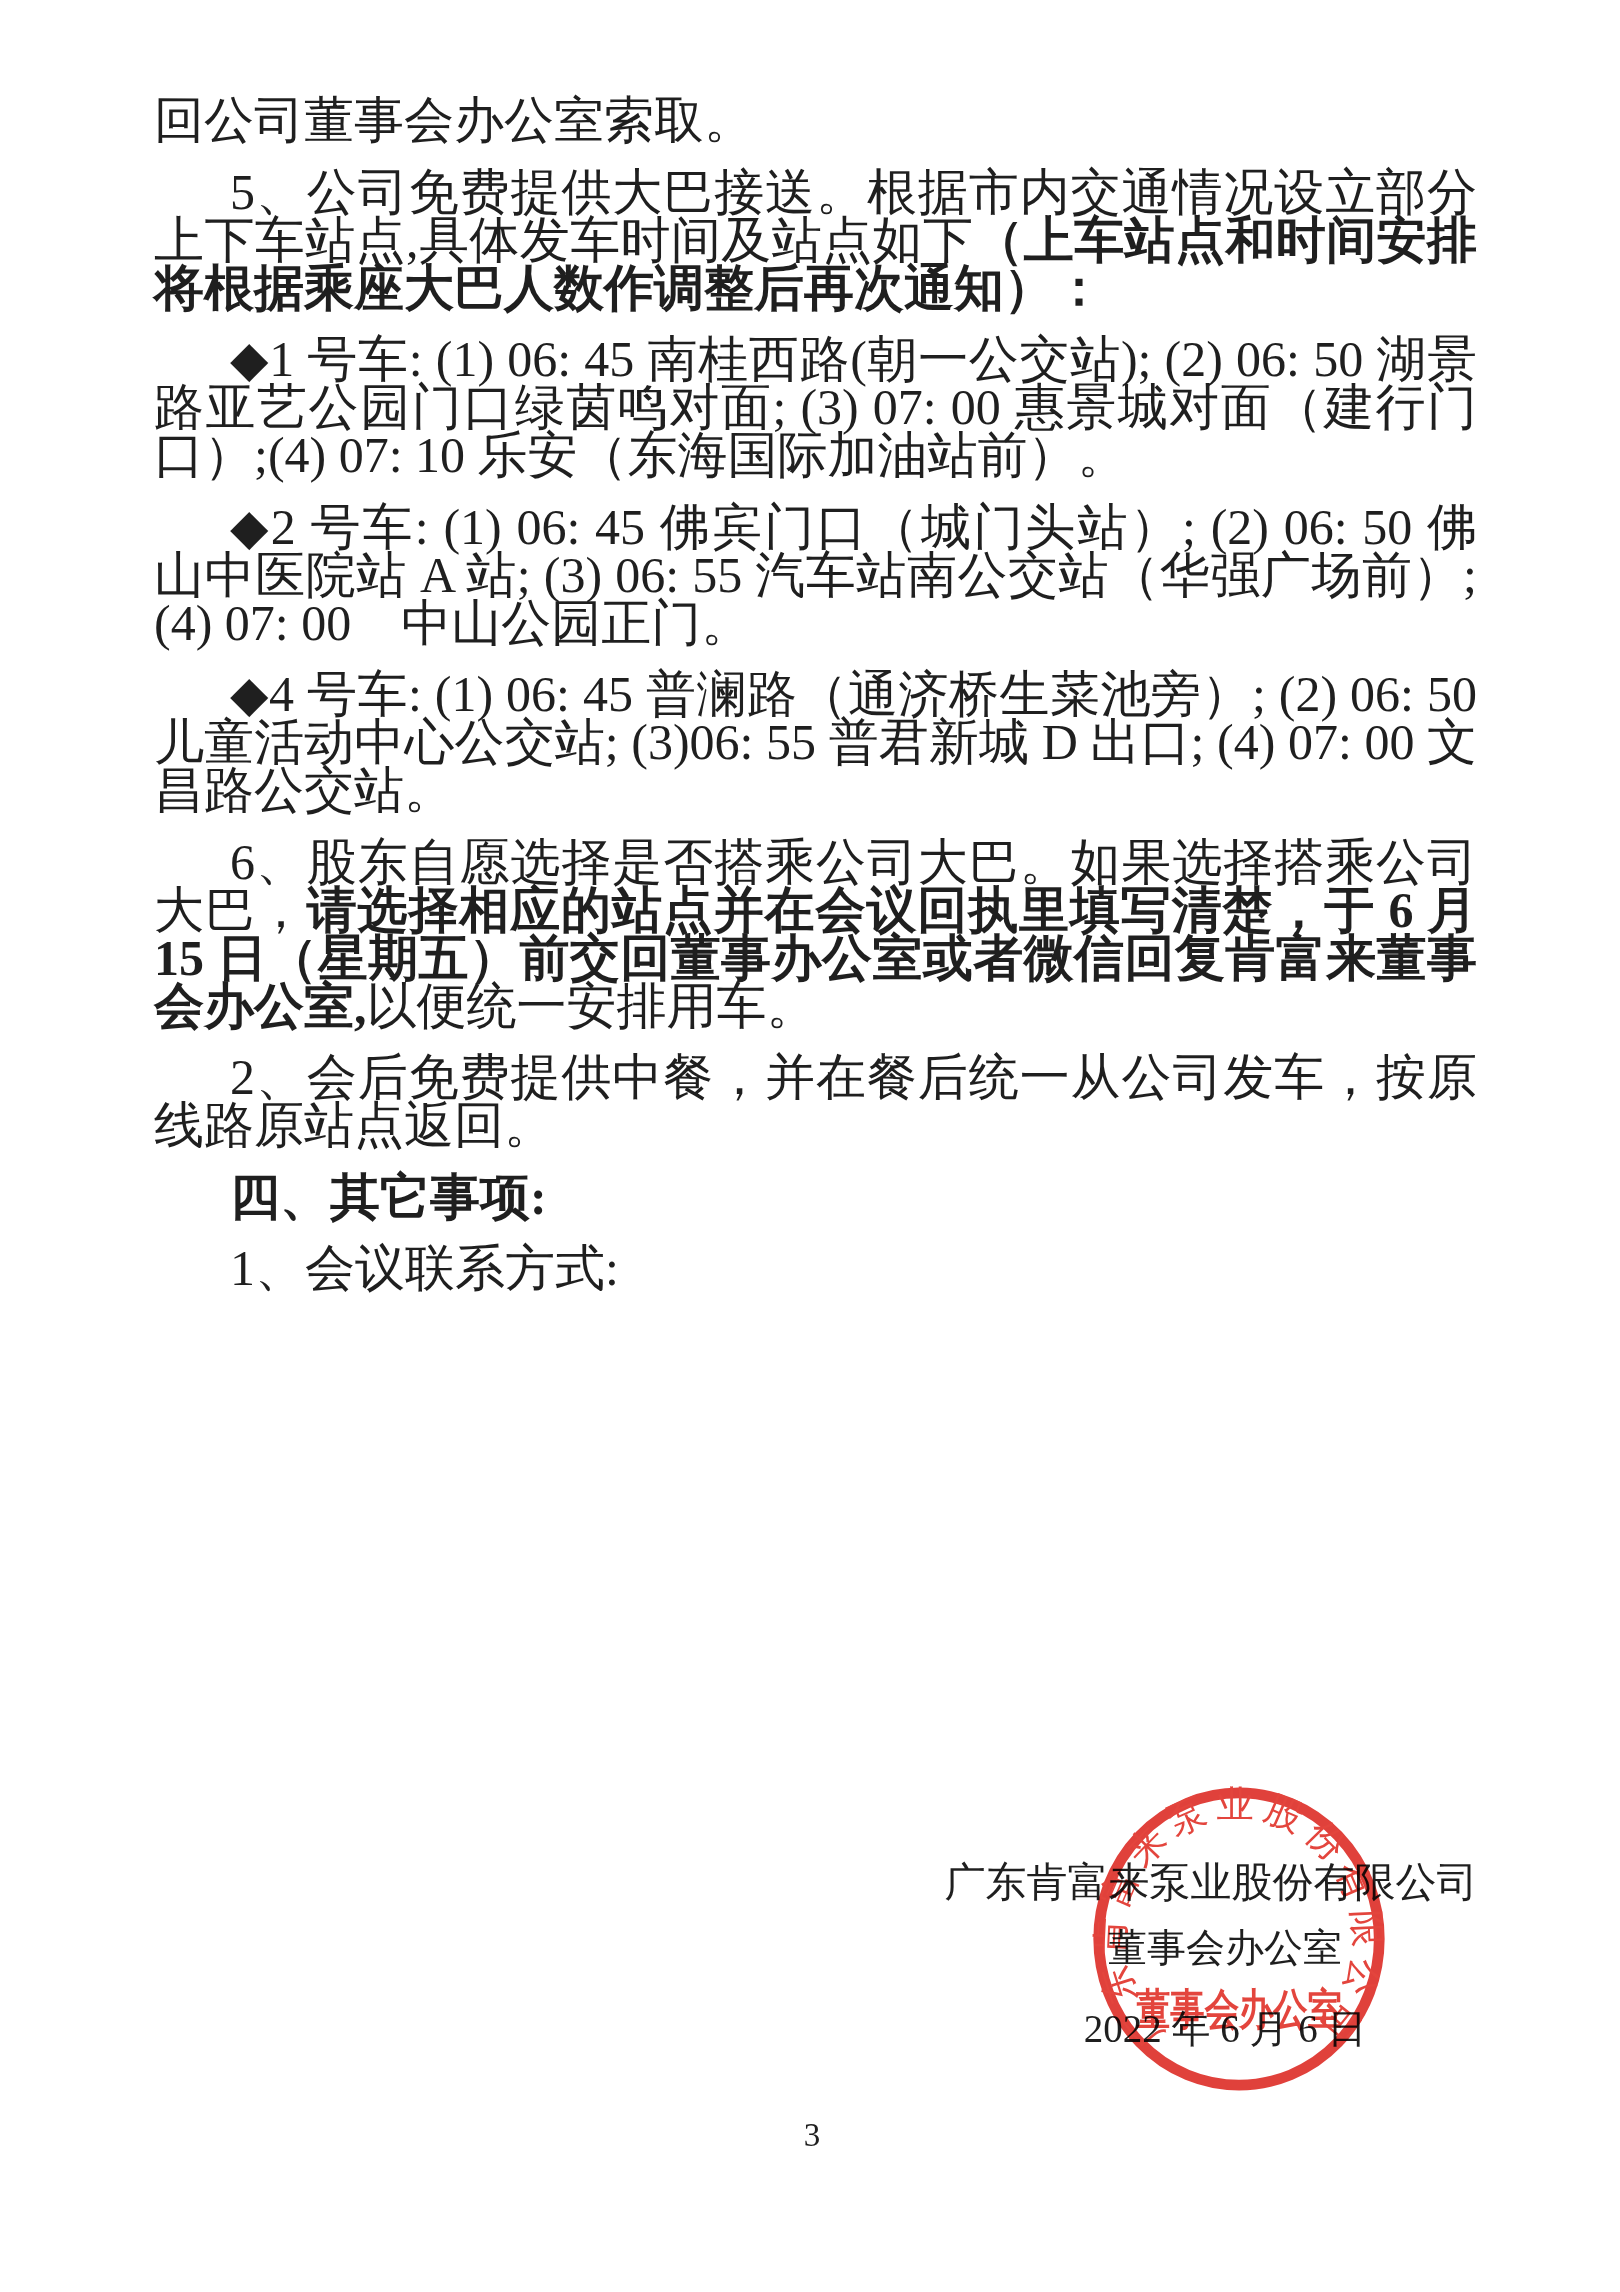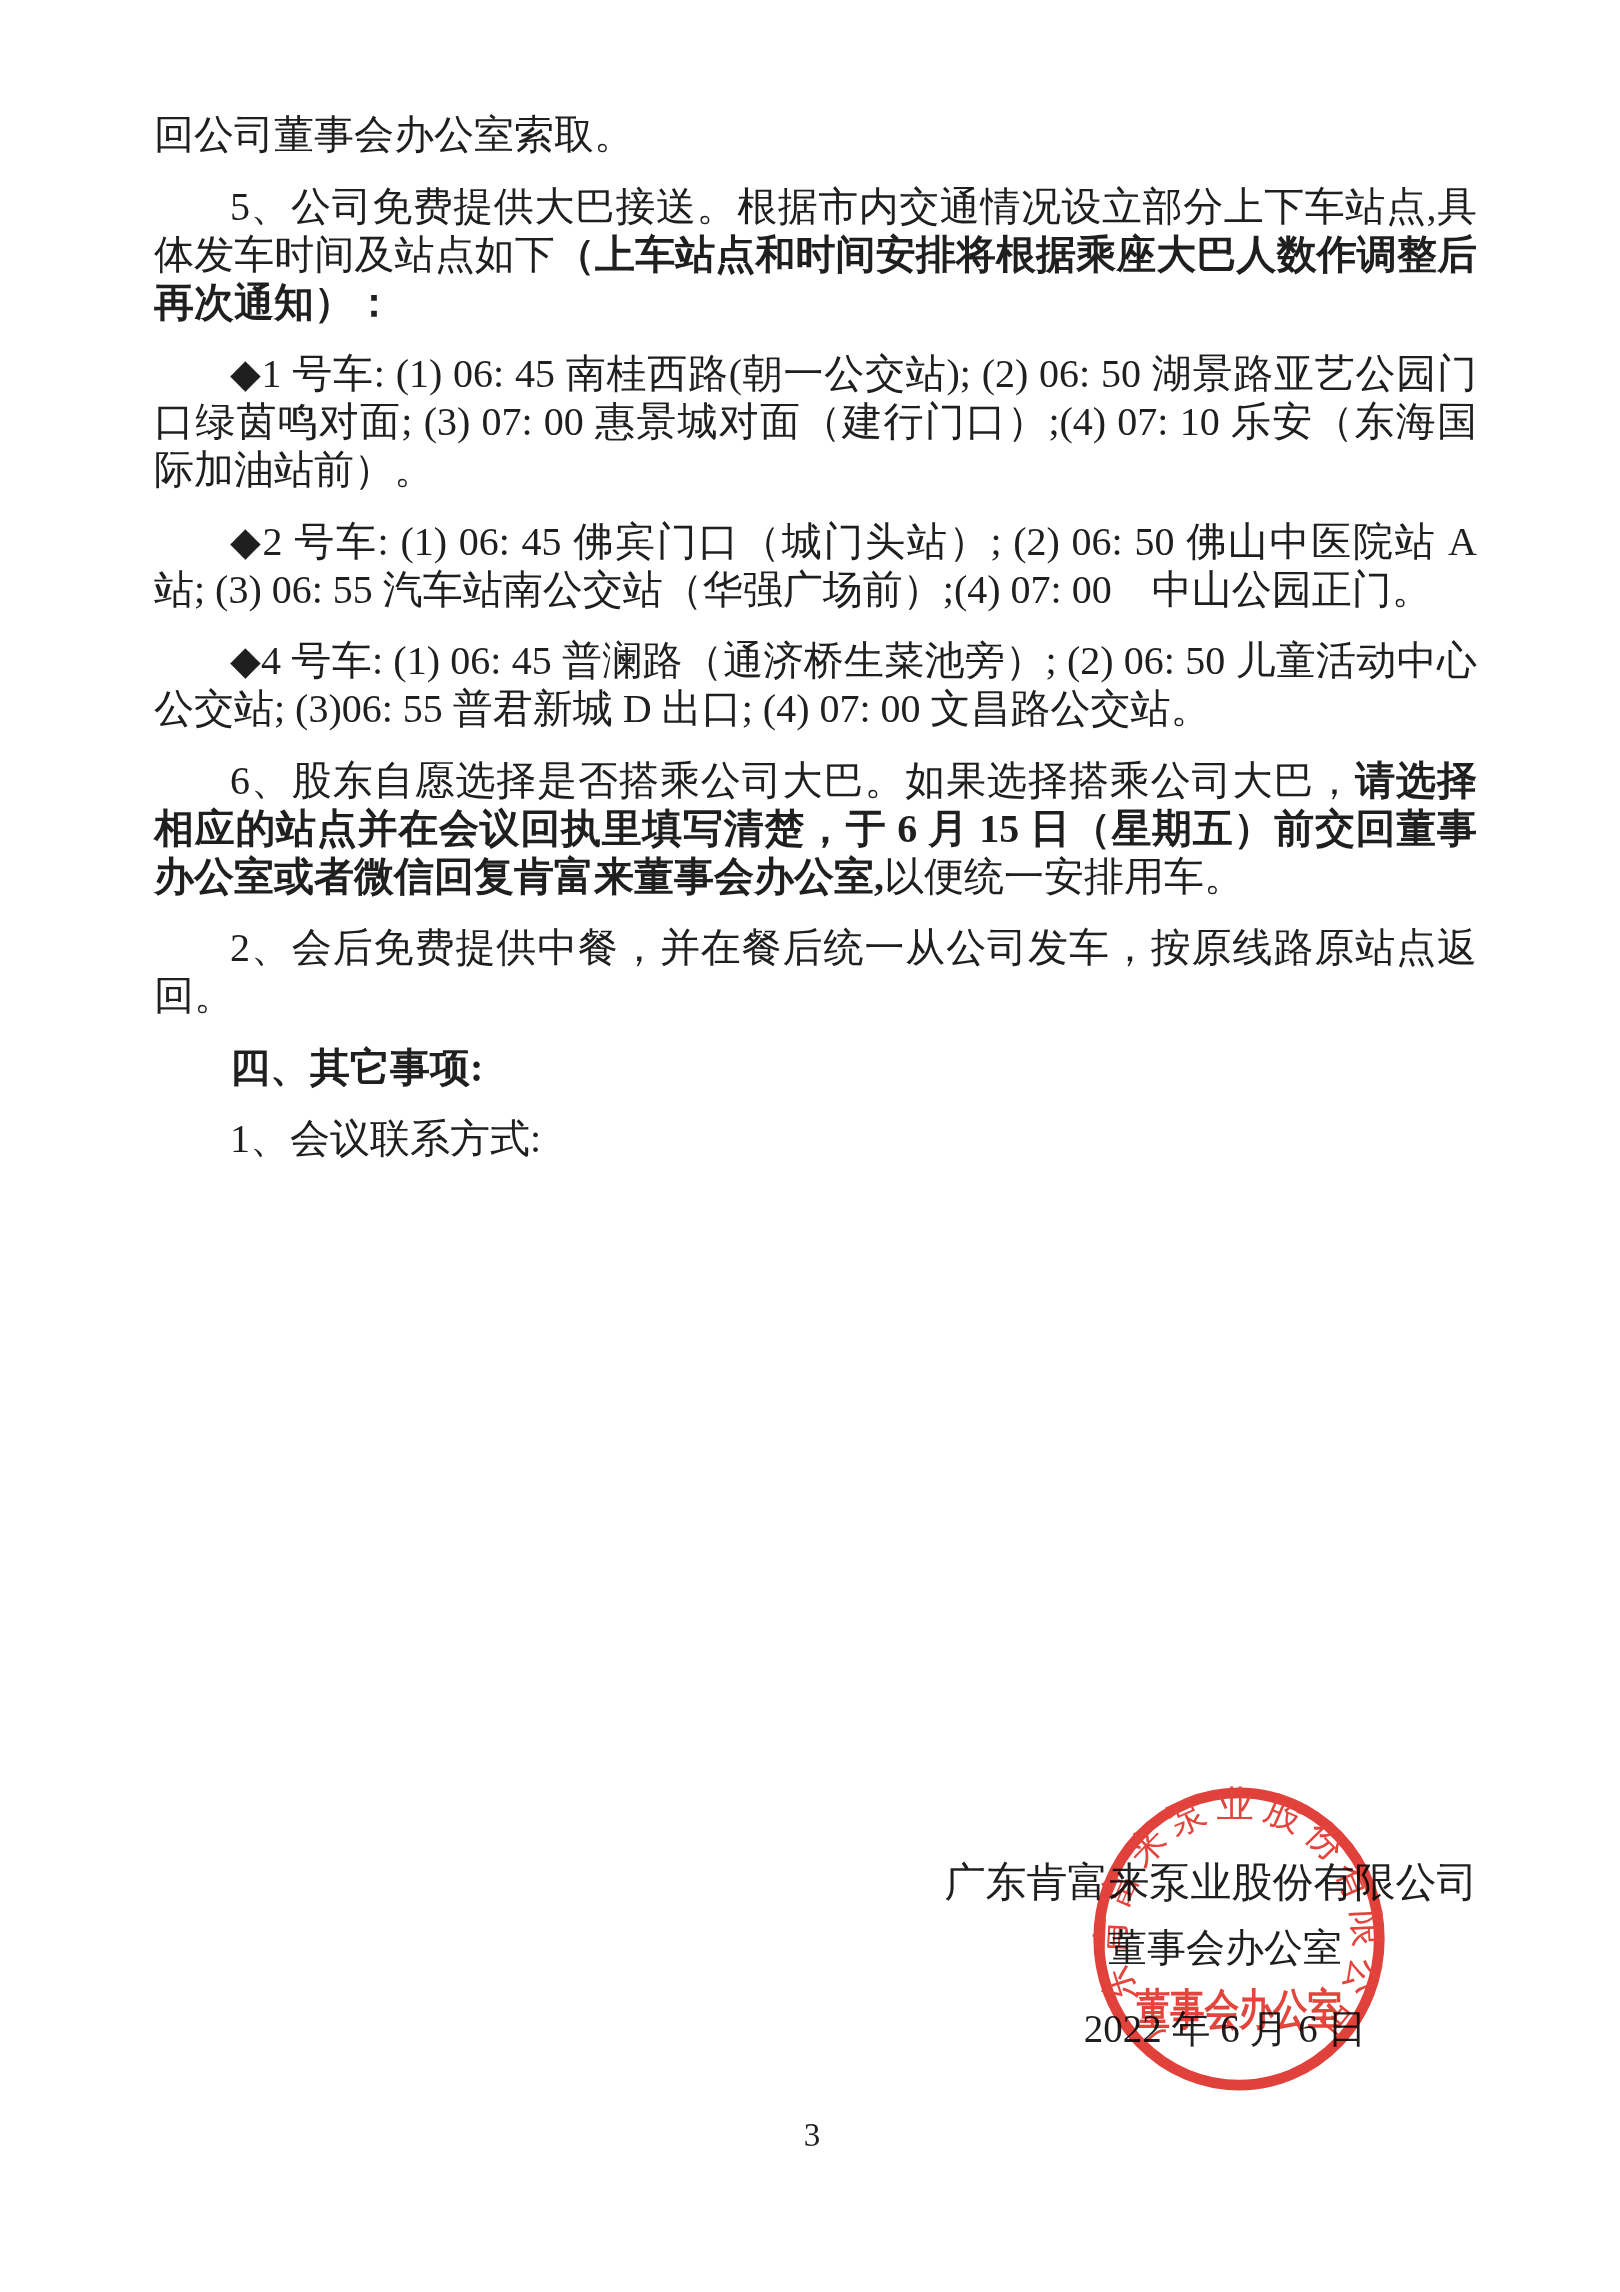--- a/index.html
+++ b/index.html
@@ -6,23 +6,23 @@
   body{
     width:1620px;height:2293px;
     background:#ffffff;
     position:relative;
     overflow:hidden;
     font-family:"Liberation Serif","DejaVu Serif",serif;
     color:#1f1f1f;
   }
   .doc{
     position:absolute;
-    left:154px;top:111px;
+    left:154px;top:96px;
     width:1323px;
-    font-size:40px;
+    font-size:50px;
     line-height:48px;
     text-align:justify;
     letter-spacing:0px;
   }
   .para{margin:0 0 23.5px 0;text-indent:76px;}
   .para.noindent{text-indent:0;}
   .para b{font-weight:bold;}
   .contact-row{position:relative;}
   .contact-row .phone{
     position:absolute;left:659px;top:0;

